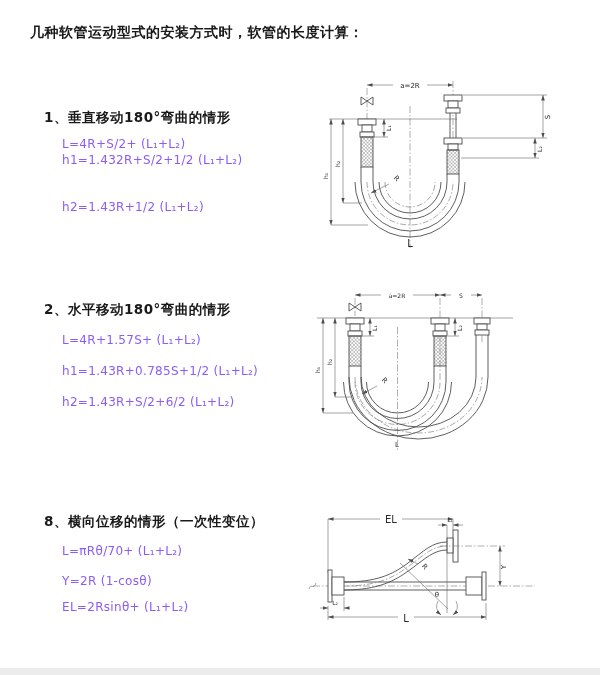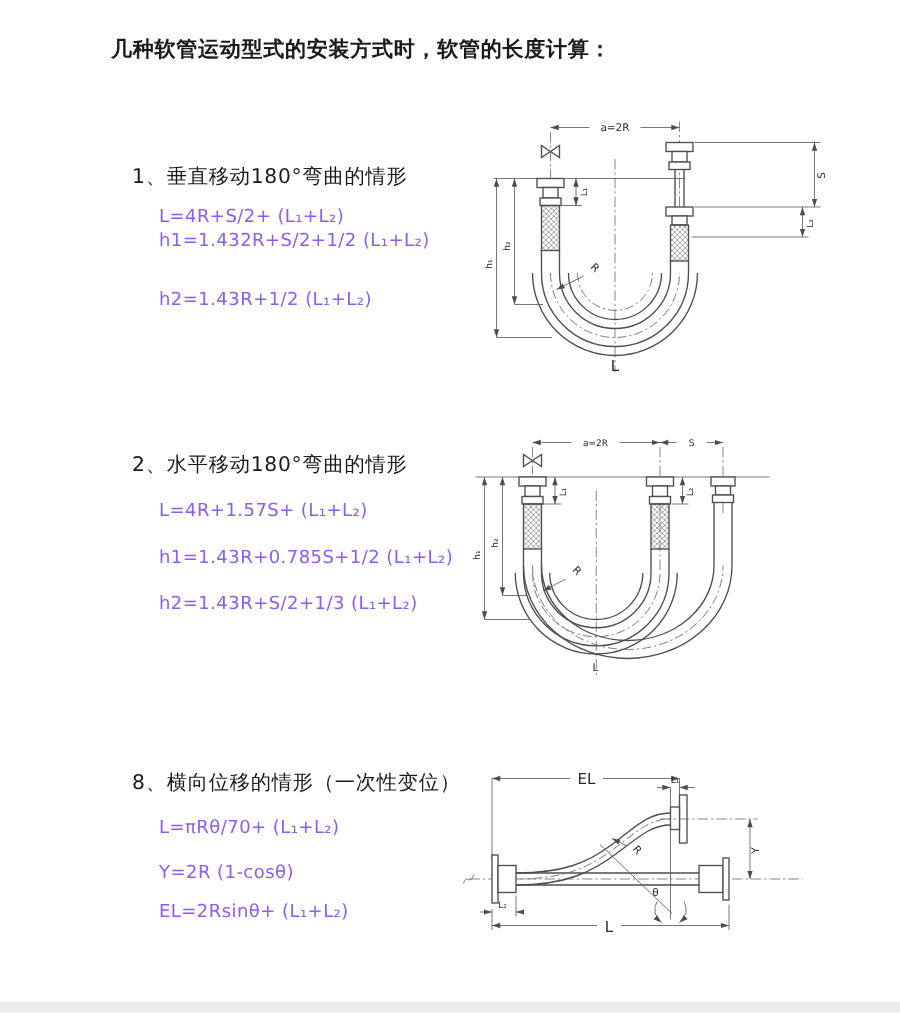--- a/index.html
+++ b/index.html
@@ -1,20 +1,20 @@
 <!DOCTYPE html>
 <html><head>
 <meta charset="utf-8">
 <style>
   html,body{margin:0;padding:0;}
   body{width:600px;height:675px;background:#ffffff;position:relative;overflow:hidden;
        font-family:"DejaVu Sans","Liberation Sans",sans-serif;color:#1a1a1a;}
-  .t{position:absolute;white-space:nowrap;margin-left:44px;}
+  .t{position:absolute;white-space:nowrap;}
   .doc-title{font-size:14px;font-weight:bold;letter-spacing:0.5px;}
-  .sec-h{font-size:13.5px;font-weight:normal;letter-spacing:0.5px;}
+  .sec-h{font-size:13.5px;font-weight:bold;letter-spacing:0.5px;}
   .f{font-size:12px;font-weight:500;letter-spacing:0.3px;color:#8b5cf6;}
   svg.diag{position:absolute;}
   svg.diag line,svg.diag path{vector-effect:non-scaling-stroke;}
   .ln{stroke:#4d4d4d;stroke-width:0.9;fill:none;}
   .thin{stroke:#5a5a5a;stroke-width:0.55;fill:none;}
   .cl{stroke:#6e6e6e;stroke-width:0.55;fill:none;stroke-dasharray:7 2 1.5 2;}
   .dash{stroke:#6e6e6e;stroke-width:0.6;fill:none;stroke-dasharray:6 2 1.5 2;}
   .fit{fill:#ffffff;stroke:#4d4d4d;stroke-width:0.9;}
   .dl{font-family:"DejaVu Sans",sans-serif;fill:#2a2a2a;font-size:7px;}
   .dls{font-size:6px;}
@@ -22,26 +22,26 @@
   .bottom-edge{position:absolute;left:0;bottom:0;width:600px;height:7px;background:#ececec;}
 </style>
 </head>
 <body>
 
 <div class="t doc-title" style="left:30px;top:24px">几种软管运动型式的安装方式时，软管的长度计算：</div>
 
 <div class="t sec-h" style="left:44px;top:109px">1、垂直移动180°弯曲的情形</div>
 <div class="t f" style="left:62px;top:137px">L=4R+S/2+ (L₁+L₂)</div>
 <div class="t f" style="left:62px;top:153px">h1=1.432R+S/2+1/2 (L₁+L₂)</div>
-<div class="t f" style="left:62px;top:192px">h2=1.43R+1/2 (L₁+L₂)</div>
+<div class="t f" style="left:62px;top:200px">h2=1.43R+1/2 (L₁+L₂)</div>
 
 <div class="t sec-h" style="left:44px;top:301px">2、水平移动180°弯曲的情形</div>
 <div class="t f" style="left:62px;top:333px">L=4R+1.57S+ (L₁+L₂)</div>
 <div class="t f" style="left:62px;top:364px">h1=1.43R+0.785S+1/2 (L₁+L₂)</div>
-<div class="t f" style="left:62px;top:395px">h2=1.43R+S/2+1/3 (L₁+L₂)</div>
+<div class="t f" style="left:62px;top:395px">h2=1.43R+S/2+6/2 (L₁+L₂)</div>
 
 <div class="t sec-h" style="left:44px;top:513px">8、横向位移的情形（一次性变位）</div>
 <div class="t f" style="left:62px;top:544px">L=πRθ/70+ (L₁+L₂)</div>
 <div class="t f" style="left:62px;top:574px">Y=2R (1-cosθ)</div>
 <div class="t f" style="left:62px;top:600px">EL=2Rsinθ+ (L₁+L₂)</div>
 
 <svg class="diag" style="left:315px;top:76px" width="240" height="176" viewBox="0 0 240 176">
   <defs>
     <marker id="as1" markerWidth="6" markerHeight="6" refX="0" refY="3" orient="auto" markerUnits="userSpaceOnUse">
         <path d="M0,3 L5.5,4.8 L5.5,1.2 Z" fill="#4d4d4d"></path>

